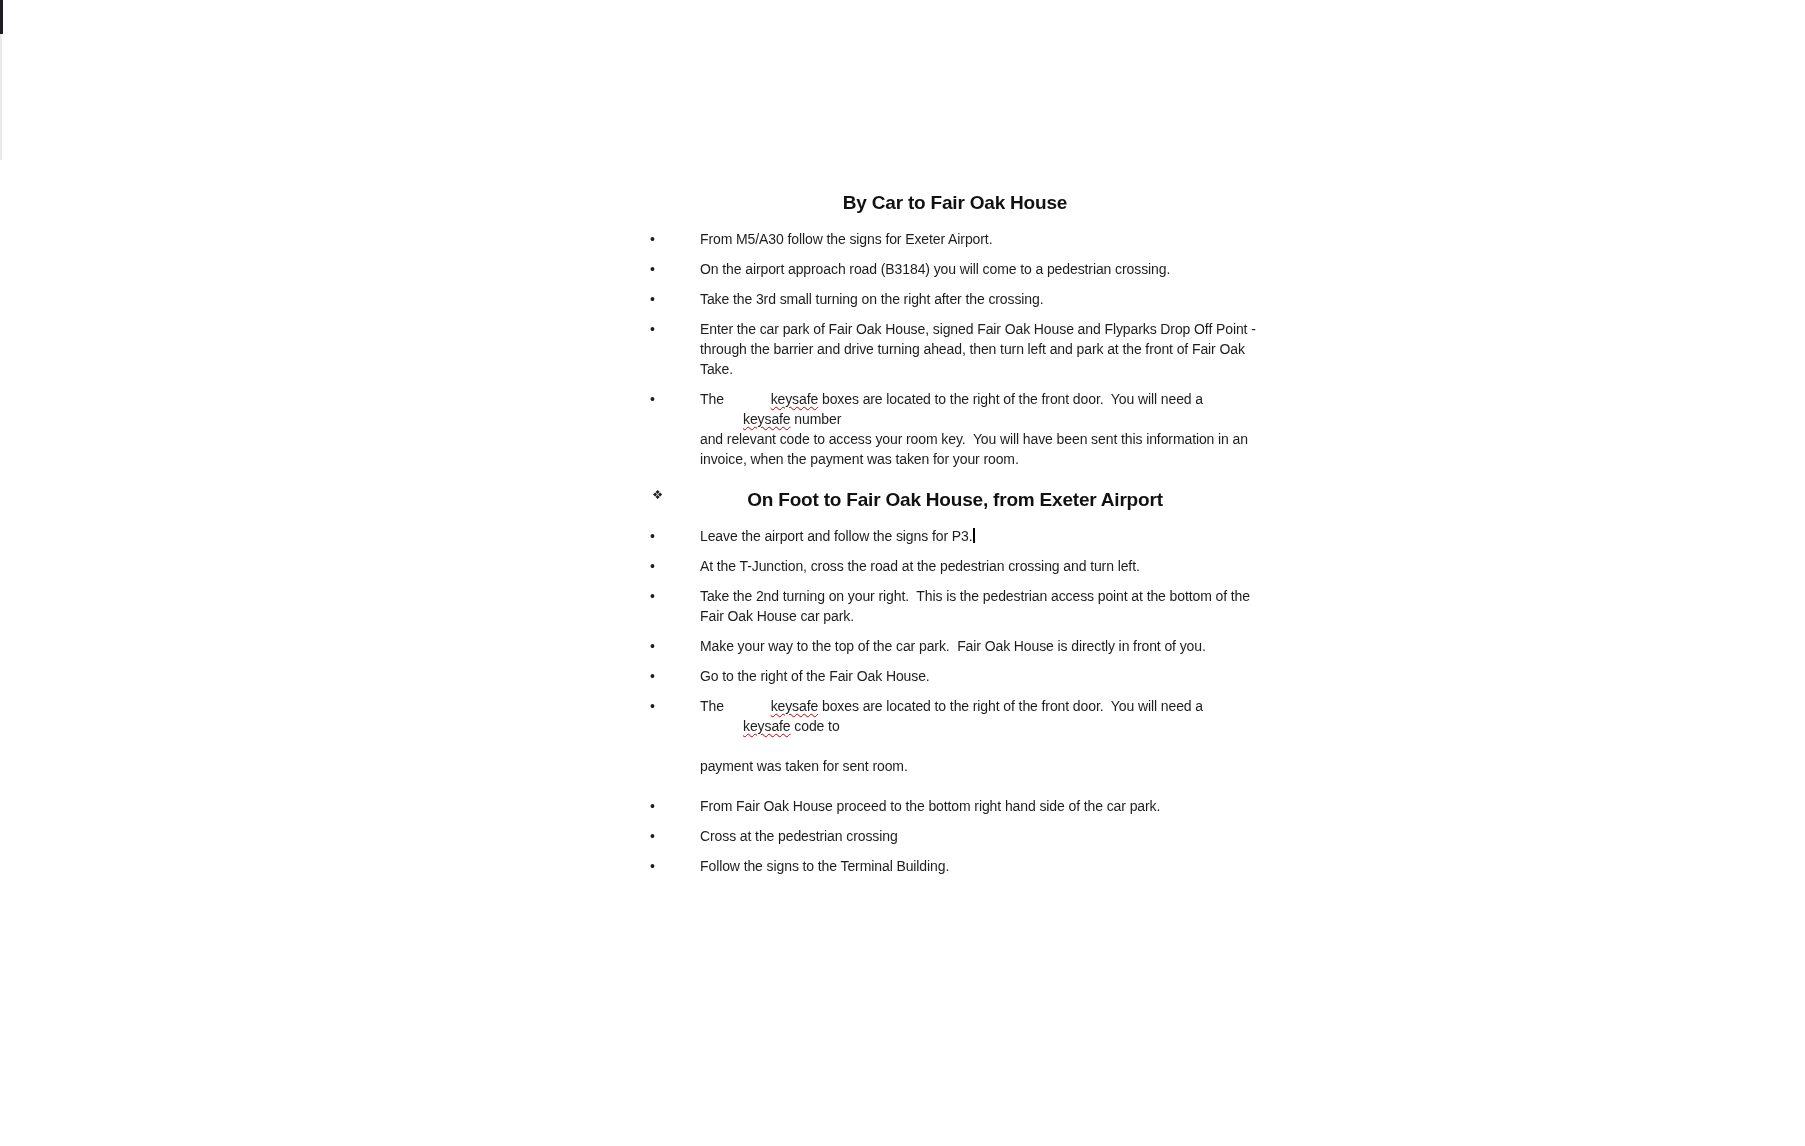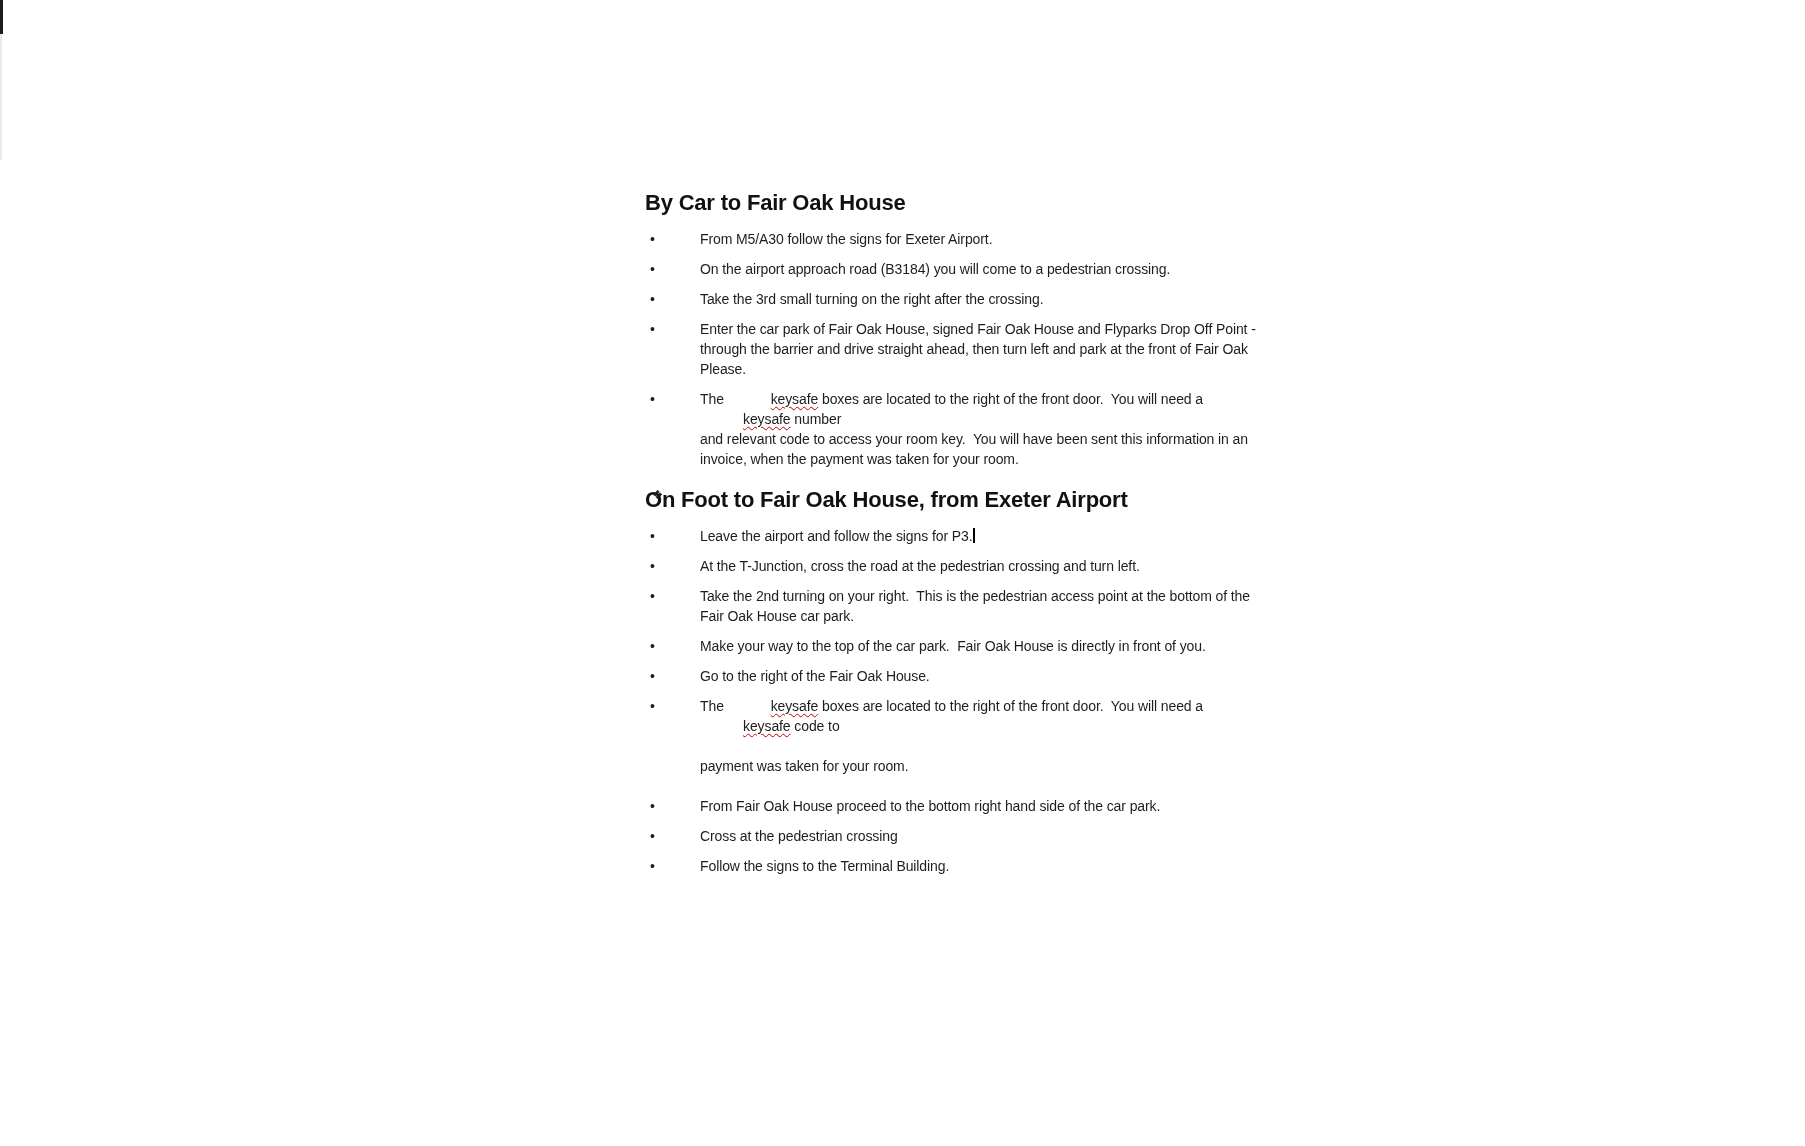--- a/index.html
+++ b/index.html
@@ -34,25 +34,26 @@
     font-size: 14px;
     letter-spacing: -0.1px;
     cursor: text;
   }
 
   .doc-section { margin: 0; }
   .doc-section:not(:first-child) { margin-top: 20px; }
 
   h2.doc-heading {
     margin: 0 0 15px 0;
-    font-size: 22px;
+    font-size: 19px;
     line-height: 22px;
     font-weight: bold;
     letter-spacing: -0.2px;
     color: #111111;
+    text-align: center;
   }
 
   .bullet {
     position: relative;
     padding-left: 55px;
     margin: 0 0 10px 0;
     line-height: 20px;
   }
   .bullet .glyph {
     position: absolute;
@@ -121,22 +122,22 @@
     </div>
 
     <div class="bullet">
       <span class="glyph">•</span>
       <span class="text"><span>Take the 3rd small turning on the right after the crossing.</span></span>
     </div>
 
     <div class="bullet">
       <span class="glyph">•</span>
       <span class="text"><span>Enter the car park of Fair Oak House, signed Fair Oak House and Flyparks Drop Off Point -</span><br>
-        <span>through the barrier and drive straight ahead, then turn left and park at the front of Fair Oak</span><br>
-        <span>Please.</span></span>
+        <span>through the barrier and drive turning ahead, then turn left and park at the front of Fair Oak</span><br>
+        <span>Take.</span></span>
     </div>
 
     <div class="bullet">
       <span class="glyph">•</span>
       <span class="text"><span>The </span><span class="sp">keysafe</span><span> boxes are located to the right of the front door.&nbsp; You will need a </span><span class="sp">keysafe</span><span> number</span><br>
         <span>and relevant code to access your room key.&nbsp; You will have been sent this information in an</span><br>
         <span>invoice, when the payment was taken for your room.</span></span>
     </div>
 
     <div class="note">
@@ -170,21 +171,21 @@
 
     <div class="bullet">
       <span class="glyph">•</span>
       <span class="text"><span>Go to the right of the Fair Oak House.</span></span>
     </div>
 
     <div class="bullet">
       <span class="glyph">•</span>
       <span class="text"><span>The </span><span class="sp">keysafe</span><span> boxes are located to the right of the front door.&nbsp; You will need a </span><span class="sp">keysafe</span><span> code to</span><br>
         <br>
-        <span>payment was taken for your room.</span></span>
+        <span>payment was taken for sent room.</span></span>
     </div>
   </section>
 
   <section class="doc-section">
 
     <div class="bullet">
       <span class="glyph">•</span>
       <span class="text"><span>From Fair Oak House proceed to the bottom right hand side of the car park.</span></span>
     </div>
 

